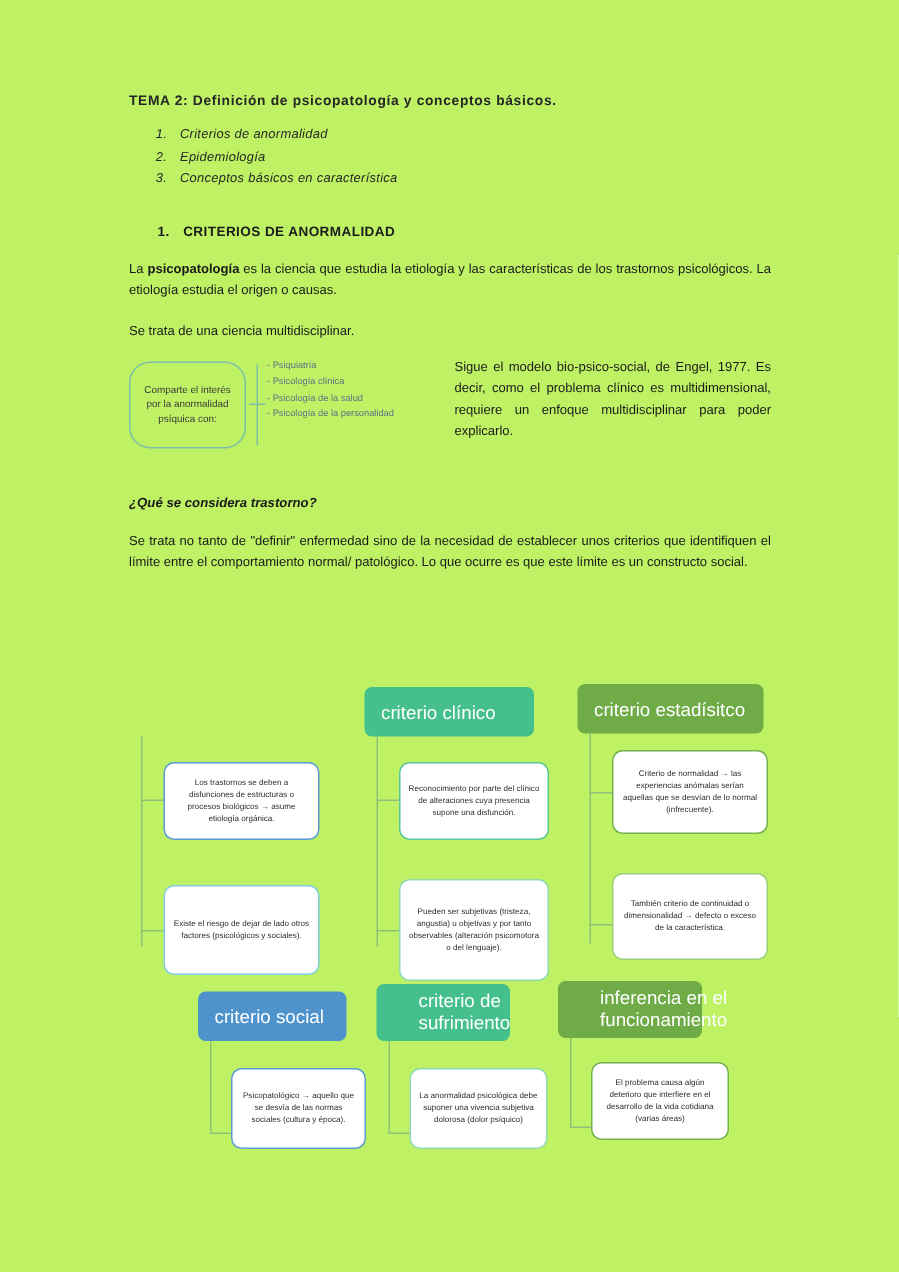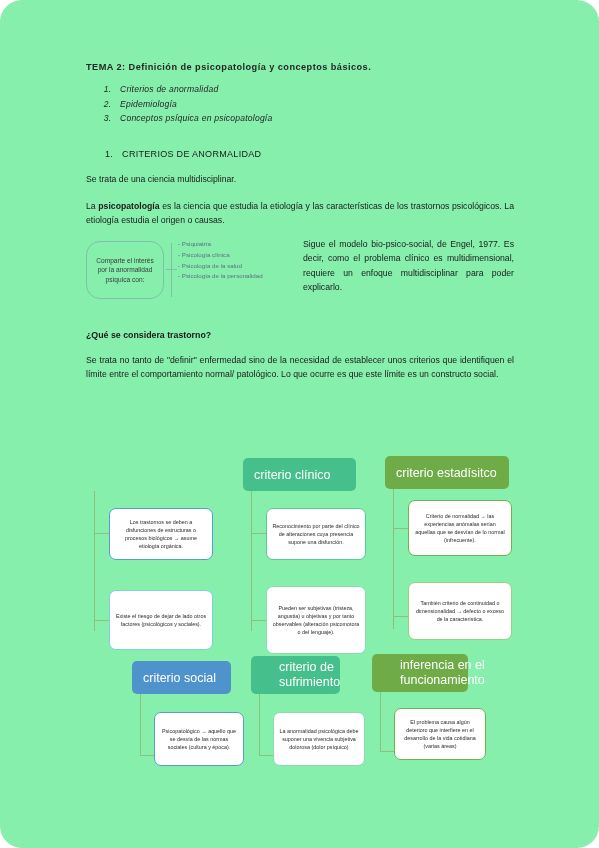--- a/index.html
+++ b/index.html
@@ -13,22 +13,21 @@
     position: relative;
     font-family: "Liberation Sans", sans-serif;
     color: #1a1a1a;
     overflow: hidden;
   }
   .page {
     position: absolute;
     left: 0; top: 0;
     width: 599px;
     height: 848px;
-    background: #86efac;
-    border-radius: 22px;
+    background: #bef264;
   }
   .content {
     position: absolute;
     left: 86px;
     top: 62px;
     width: 428px;
   }
 
   
   .doc-title {
@@ -45,21 +44,21 @@
     font-size: 8.6px;
     letter-spacing: 0.2px;
     color: #262626;
   }
   ol.toc li {
     margin-bottom: 4.5px;
     padding-left: 6px;
   }
   .section-head {
     font-size: 9px;
-    font-weight: normal;
+    font-weight: bold;
     letter-spacing: 0.3px;
     margin: 26px 0 12px 19px;
   }
   .section-head .num { margin-right: 9px; }
   p.body {
     font-size: 8.7px;
     line-height: 1.62;
     text-align: justify;
     margin: 13px 0 0 0;
     color: #1a1a1a;
@@ -67,20 +66,21 @@
   p.body.noj { text-align: left; }
   .sub-head {
     font-size: 8.8px;
     font-weight: bold;
     margin: 16px 0 0 19px;
   }
   .q-head {
     font-size: 8.8px;
     font-weight: bold;
     margin: 17px 0 0 0;
+    font-style: italic;
   }
   b.strong { font-weight: bold; }
 
   
   .engel-row {
     position: relative;
     height: 76px;
     margin-top: 10px;
   }
   .oval {
@@ -193,30 +193,30 @@
 
 <div class="page">
 
   <div class="content">
 
     <div class="doc-title">TEMA 2: Definición de psicopatología y conceptos básicos.</div>
 
     <ol class="toc">
       <li>Criterios de anormalidad</li>
       <li>Epidemiología</li>
-      <li>Conceptos psíquica en psicopatología</li>
+      <li>Conceptos básicos en característica</li>
     </ol>
 
     <div class="section-head">
       <span class="num">1.</span><span>CRITERIOS DE ANORMALIDAD</span>
     </div>
 
+    <p class="body"><span>La </span><b class="strong">psicopatología</b><span> es la ciencia que estudia la etiología y las características de los trastornos psicológicos. La etiología estudia el origen o causas.</span></p>
+
     <p class="body noj">Se trata de una ciencia multidisciplinar.</p>
-
-    <p class="body"><span>La </span><b class="strong">psicopatología</b><span> es la ciencia que estudia la etiología y las características de los trastornos psicológicos. La etiología estudia el origen o causas.</span></p>
 
     <div class="engel-row">
       <div class="oval">Comparte el interés por la anormalidad psíquica con:</div>
       <div class="bracket">
         <div class="v"></div>
         <div class="h"></div>
       </div>
       <div class="sublist">
         <div>- Psiquiatría</div>
         <div>- Psicología clínica</div>

